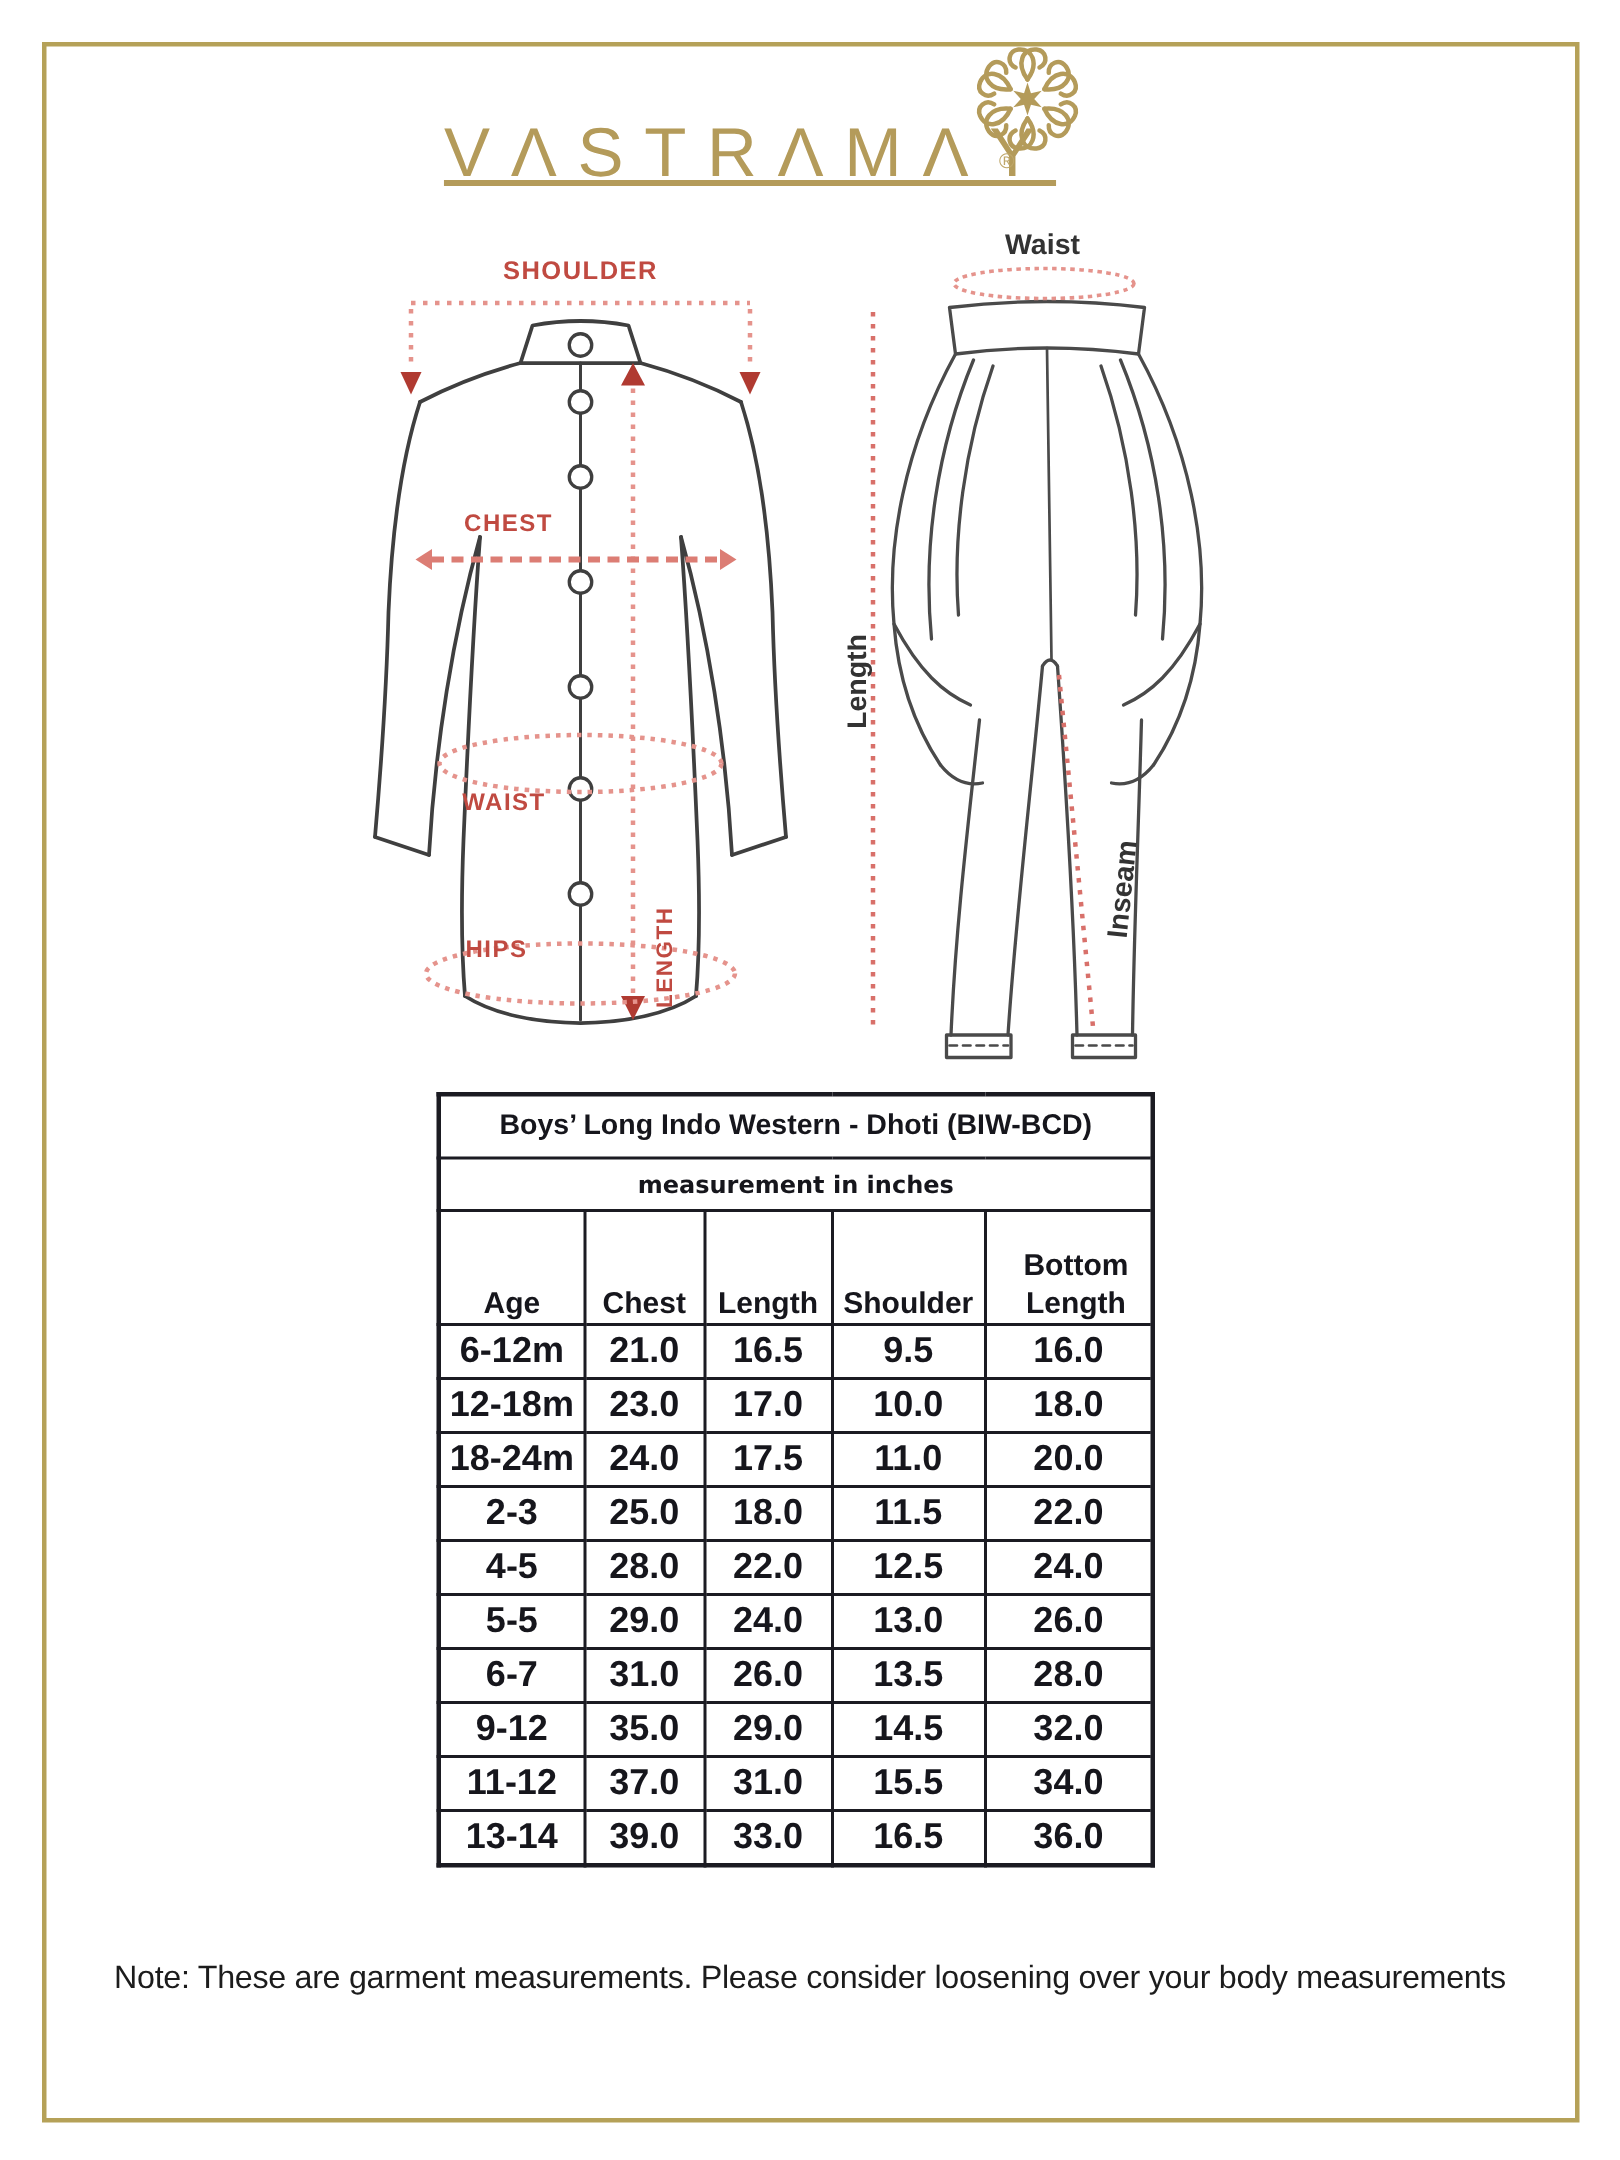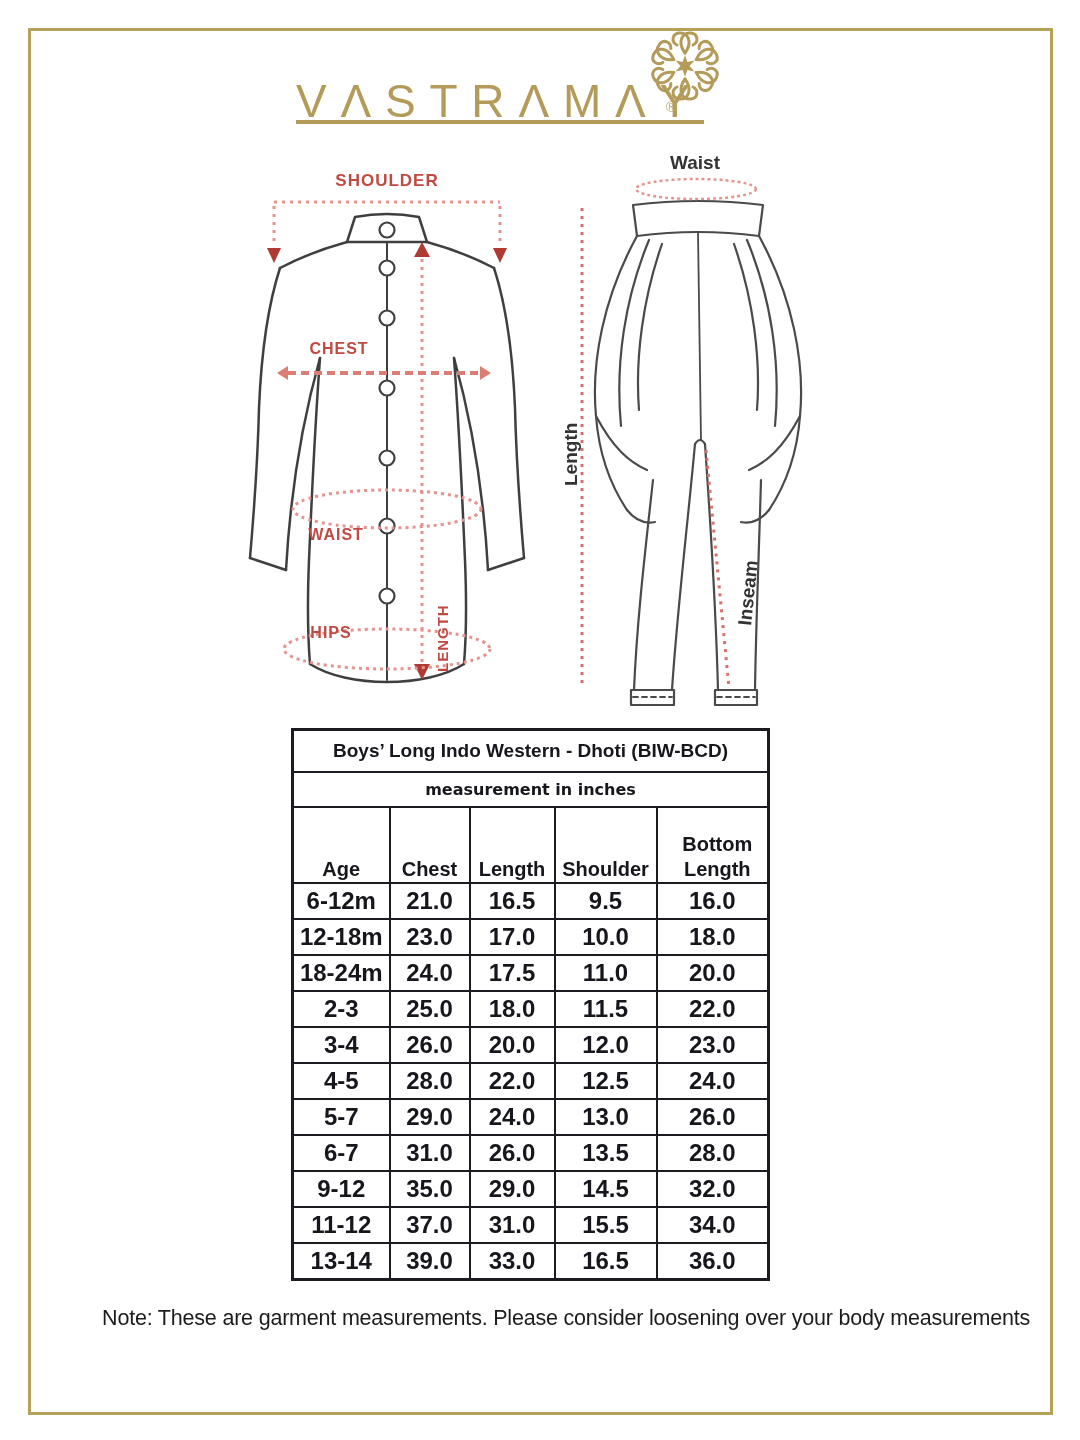--- a/index.html
+++ b/index.html
@@ -28,21 +28,21 @@
         font-family:"Liberation Sans",sans-serif;}
   .sub-cell{font-size:16px;font-weight:bold;height:33px;
         font-family:"DejaVu Sans",sans-serif;}
   th.col-h{font-size:20px;font-weight:bold;height:74px;vertical-align:bottom;
         padding-bottom:5px;line-height:1.25;font-family:"Liberation Sans",sans-serif;
         white-space:nowrap;}
   th.col-h.wrap{white-space:normal;padding-left:12px;}
   table.size-chart tbody td{font-size:24px;font-weight:bold;height:34px;
         font-family:Liberation Sans, sans-serif;}
   
-  .note{position:absolute;left:50px;top:1300px;width:980px;text-align:right;
+  .note{position:absolute;left:50px;top:1300px;width:980px;text-align:center;
         font-size:21.5px;color:#1c1c1c;line-height:36px;letter-spacing:-0.2px;}
   .note div{white-space:nowrap;}
 </style>
 </head>
 <body>
 
 <div class="page">
   <div class="gold-frame"></div>
 
   <div class="logo-text">VΛSTRΛMΛY</div>
@@ -209,35 +209,28 @@
             <td>20.0</td>
           </tr>
           <tr>
             <td>2-3</td>
             <td>25.0</td>
             <td>18.0</td>
             <td>11.5</td>
             <td>22.0</td>
           </tr>
           <tr>
-            <td>3-4</td>
-            <td>26.0</td>
-            <td>20.0</td>
-            <td>12.0</td>
-            <td>23.0</td>
-          </tr>
-          <tr>
             <td>4-5</td>
             <td>28.0</td>
             <td>22.0</td>
             <td>12.5</td>
             <td>24.0</td>
           </tr>
           <tr>
-            <td>5-7</td>
+            <td>5-5</td>
             <td>29.0</td>
             <td>24.0</td>
             <td>13.0</td>
             <td>26.0</td>
           </tr>
           <tr>
             <td>6-7</td>
             <td>31.0</td>
             <td>26.0</td>
             <td>13.5</td>

